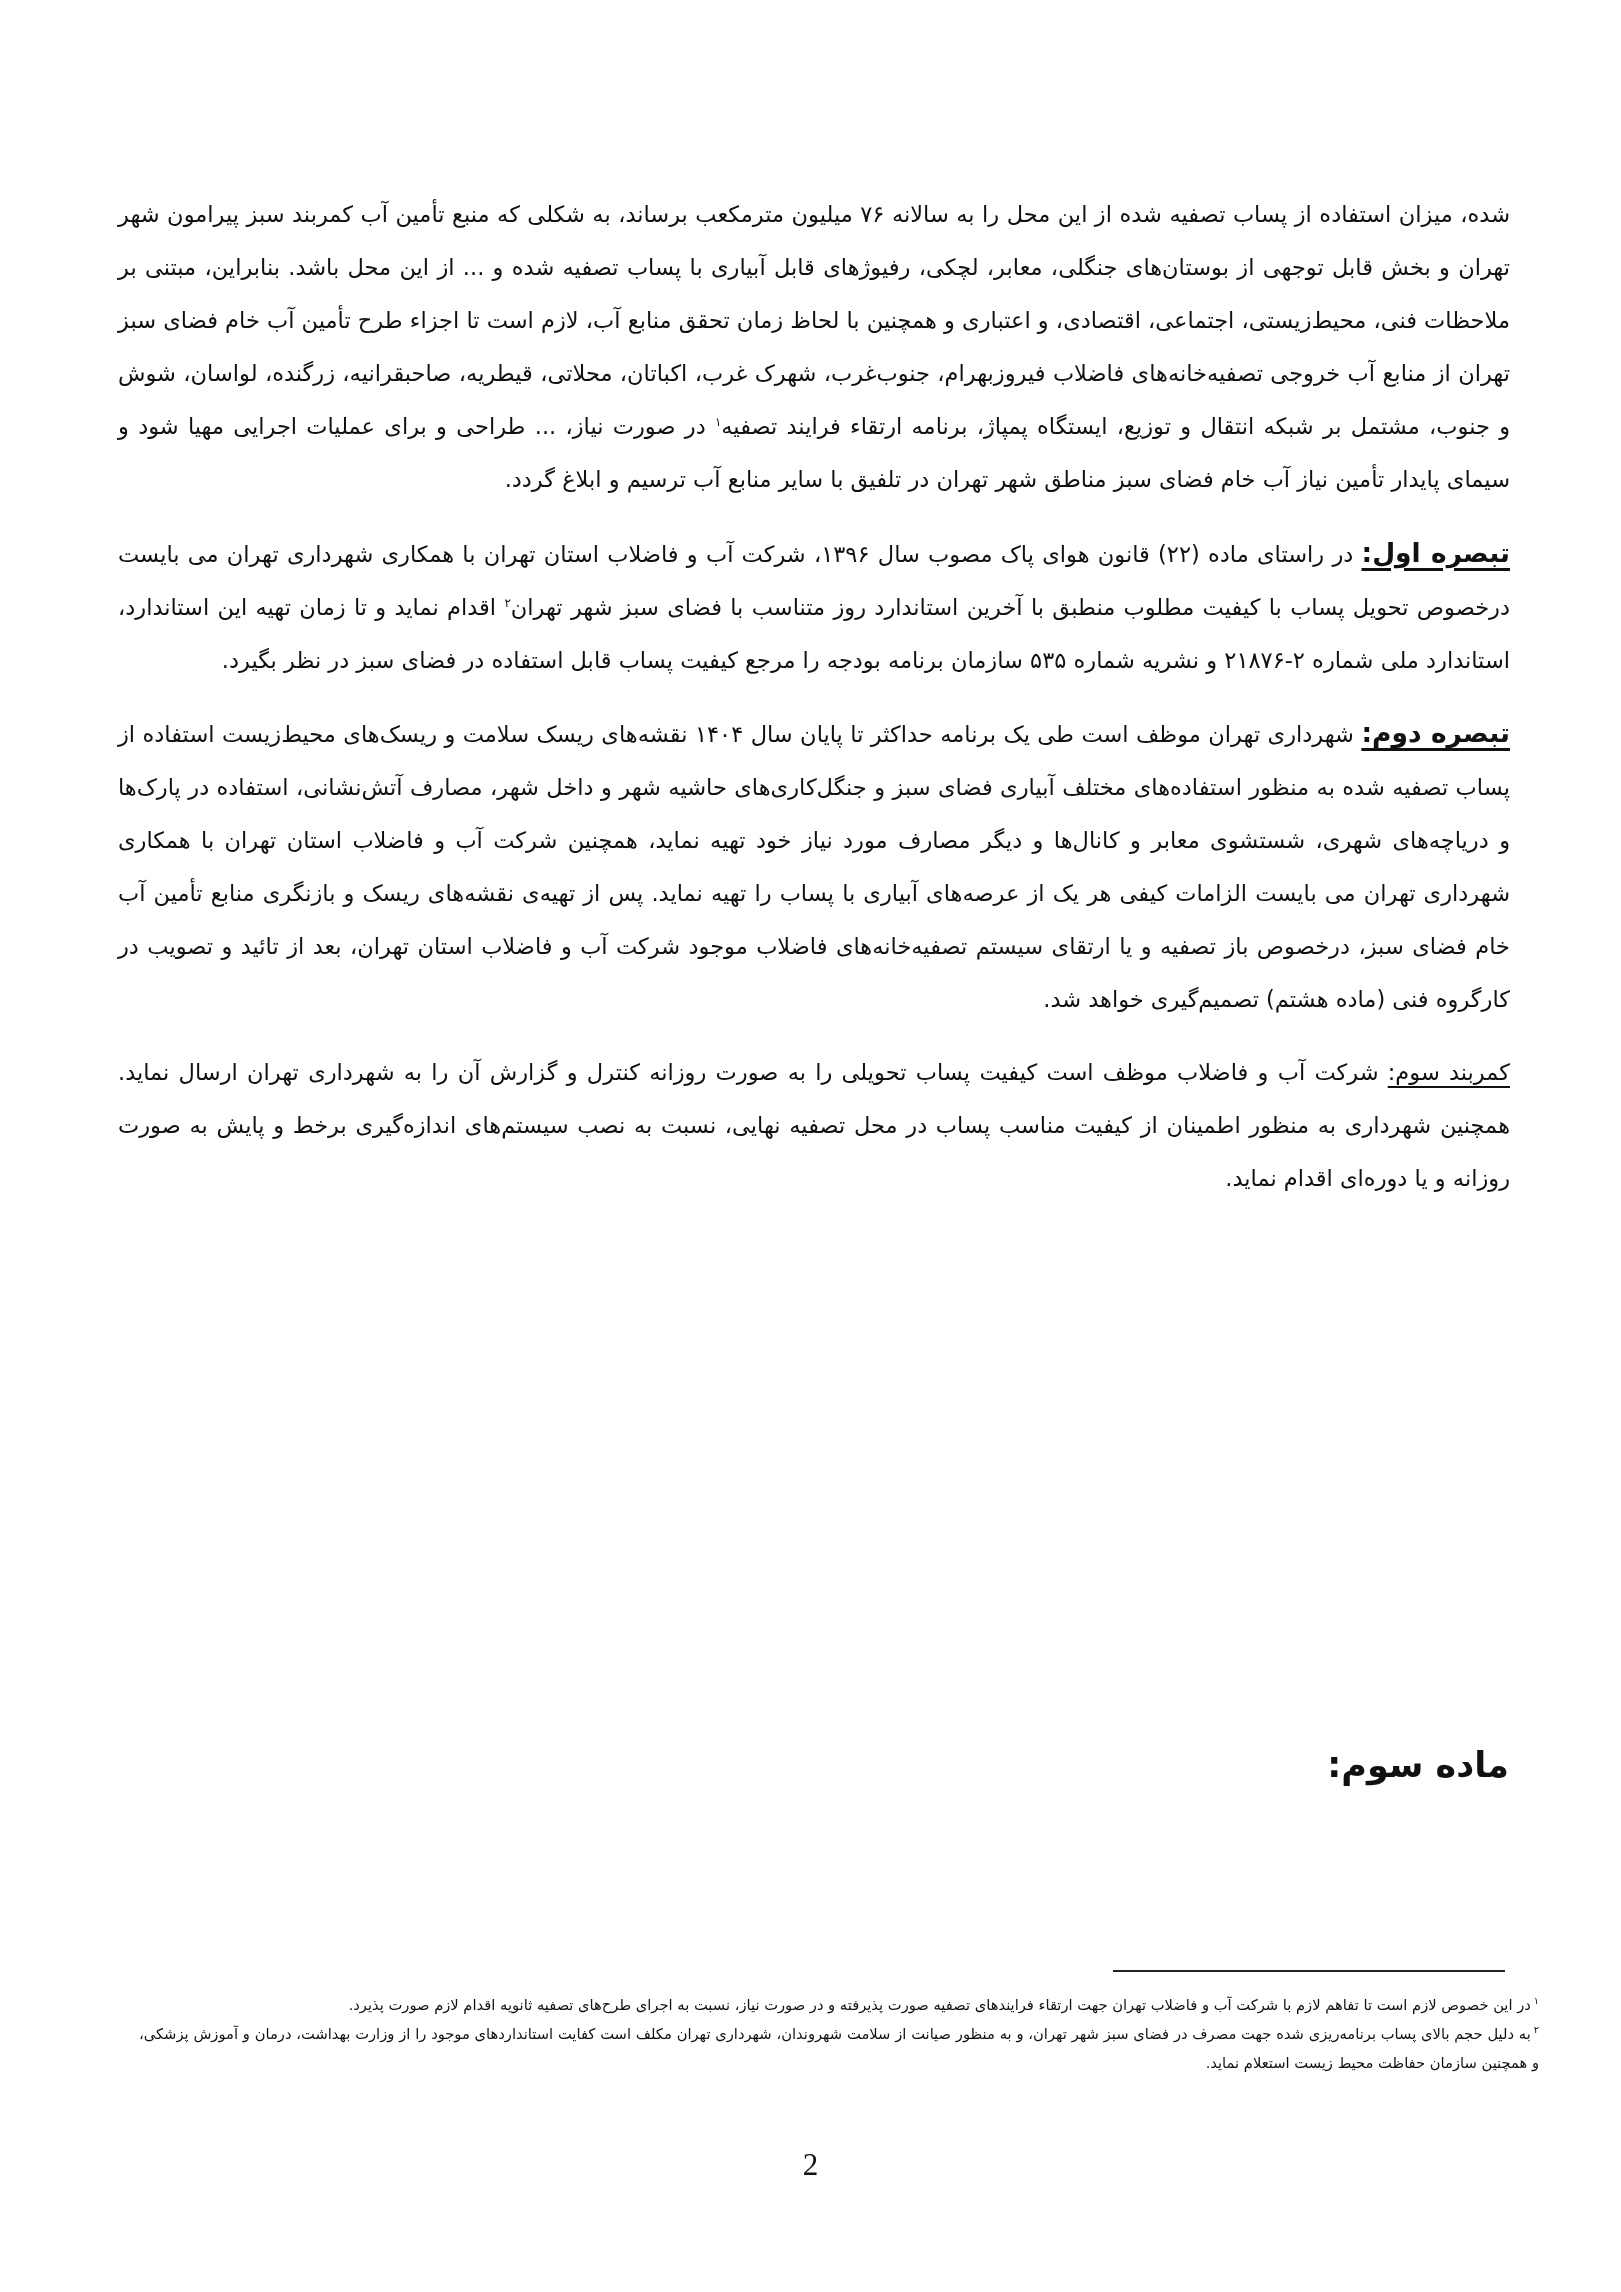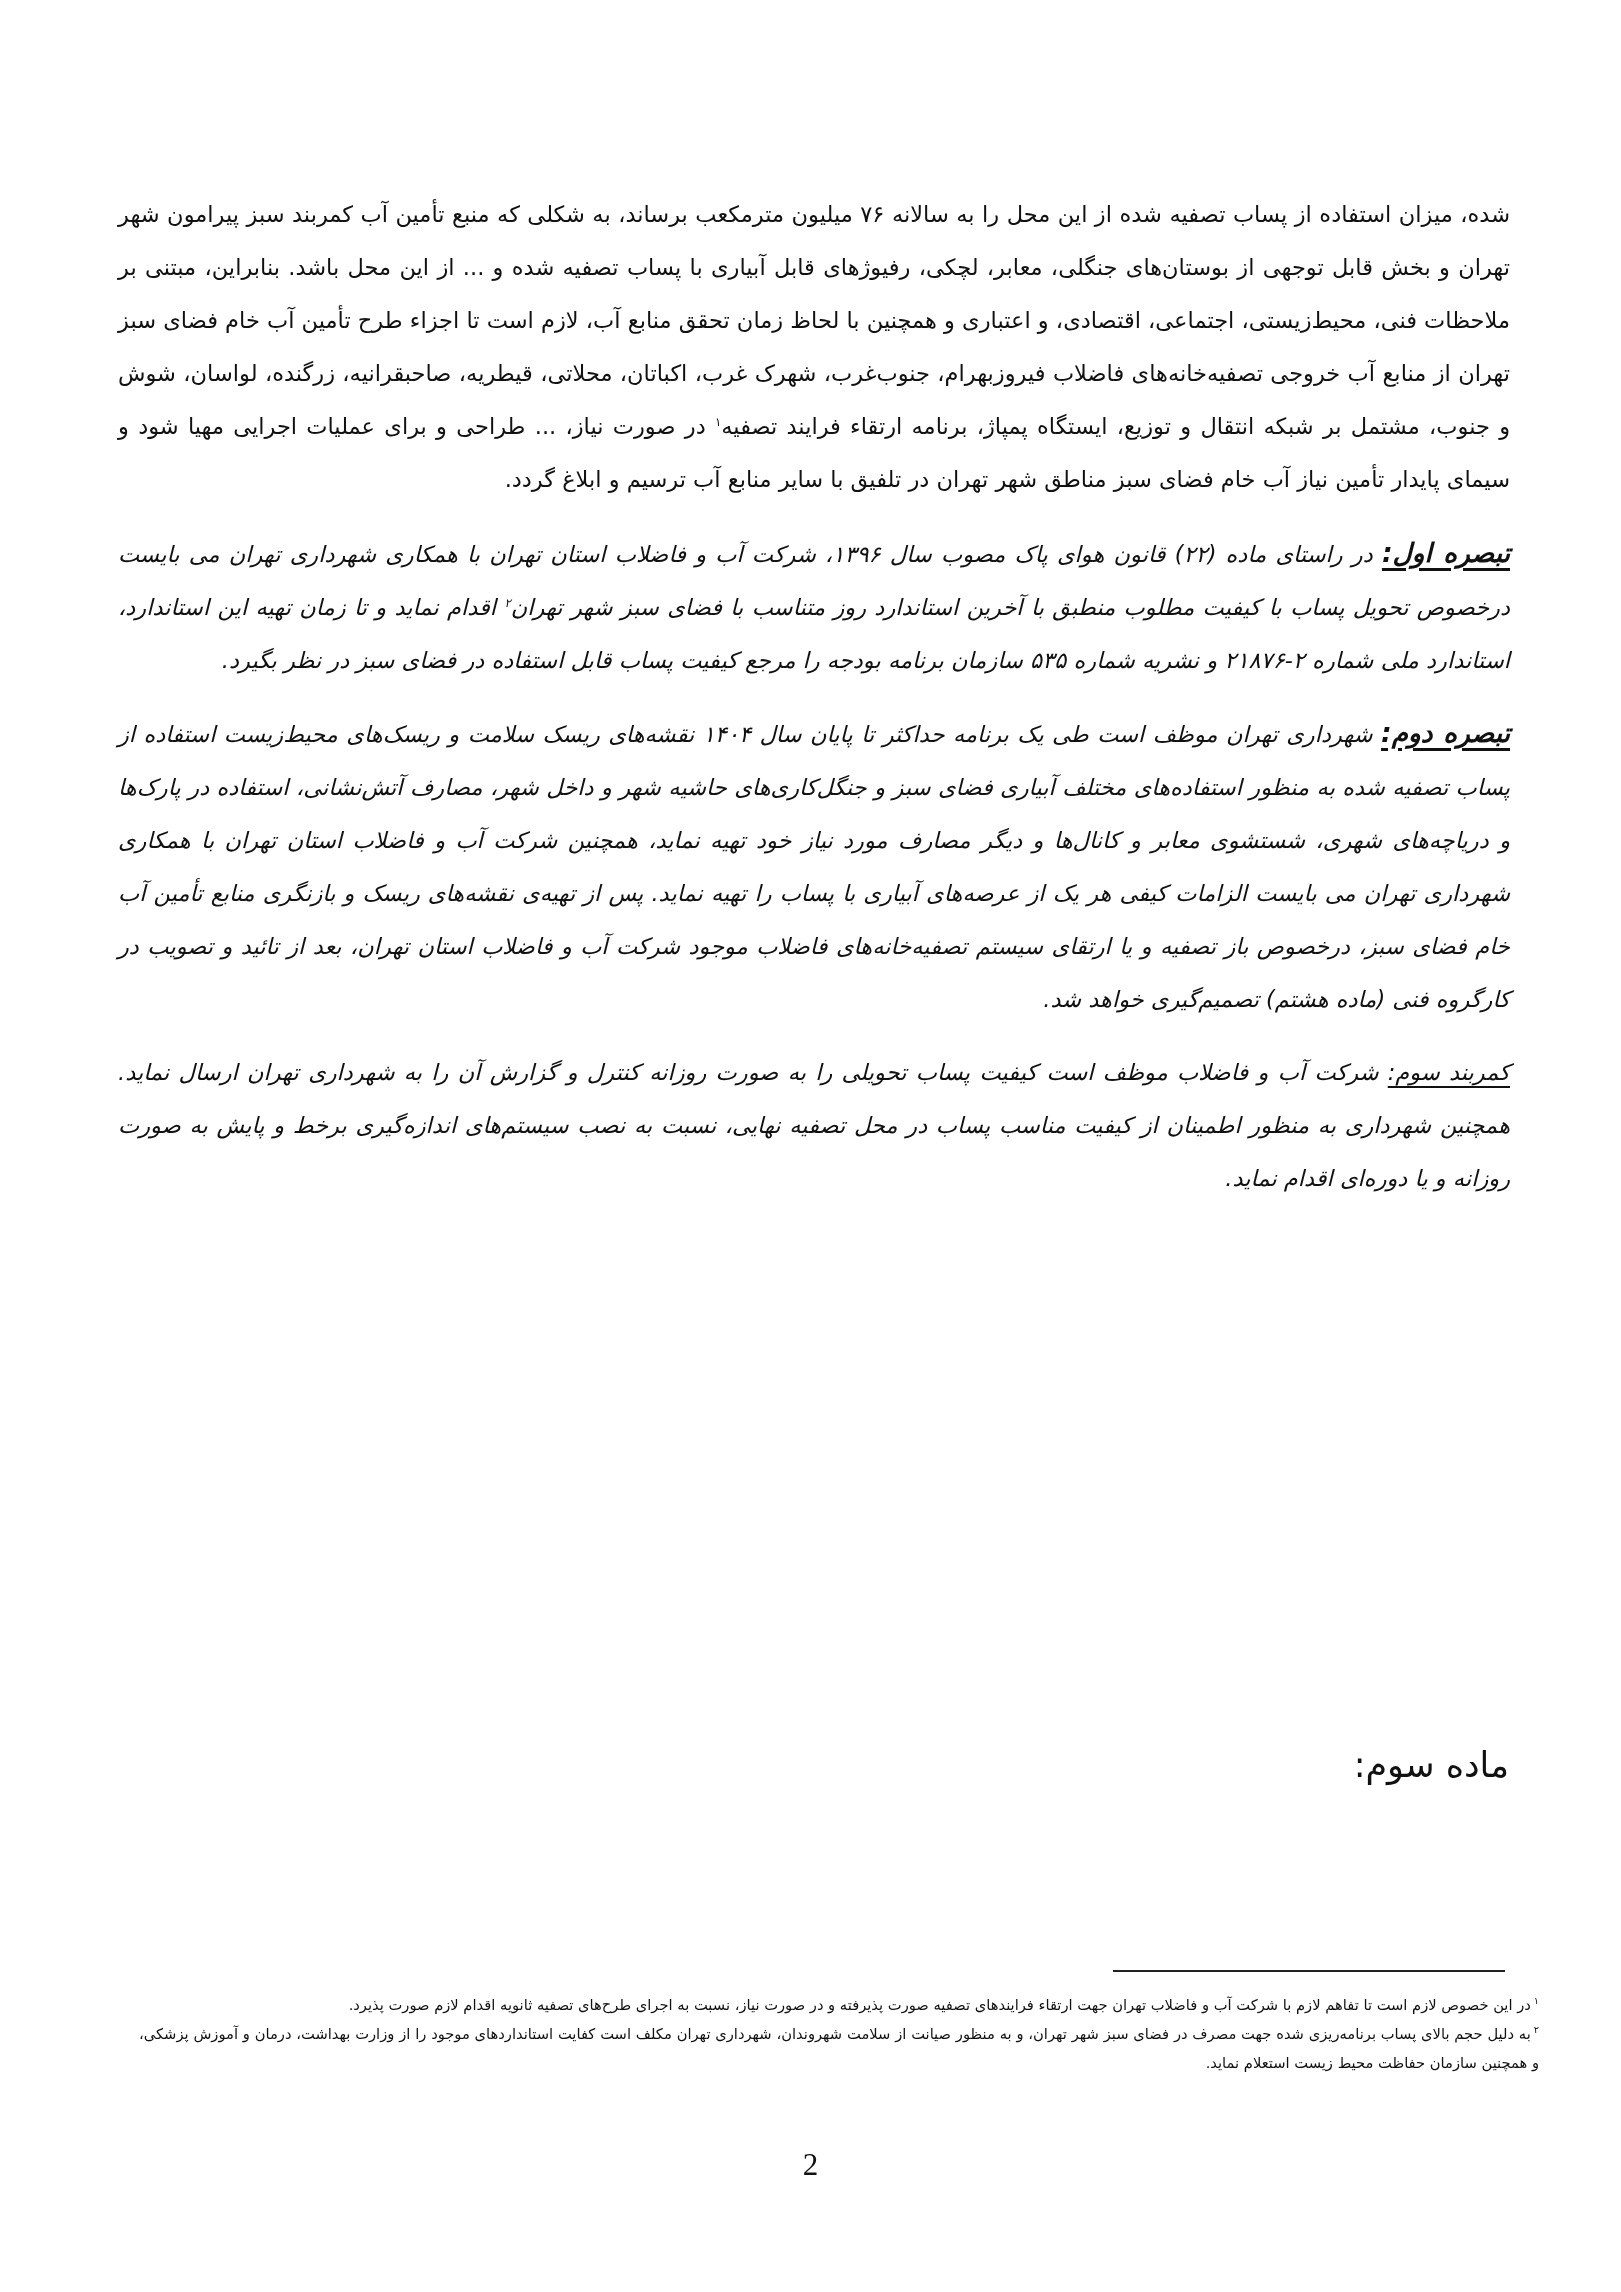--- a/index.html
+++ b/index.html
@@ -24,21 +24,20 @@
     }
     .para {
       margin: 0;
       font-size: 22.5px;
       line-height: 53px;
       text-align: justify;
       text-align-last: right;
     }
     .para + .para {
       margin-top: 19.6px;
-      font-style: italic;
     }
     .label-bold {
       font-weight: bold;
       font-size: 26.5px;
       text-decoration: underline;
       text-decoration-thickness: 2.9px;
       text-underline-offset: 5.9px;
     }
     .label-plain {
       text-decoration: underline;
@@ -48,21 +47,21 @@
     sup.fnref {
       font-size: 11.8px;
       vertical-align: super;
       line-height: 0;
     }
     .heading {
       position: absolute;
       right: 112px;
       top: 1745px;
       direction: rtl;
-      font-weight: normal;
+      font-weight: bold;
       font-size: 35px;
       margin: 0;
     }
     .fn-separator {
       position: absolute;
       left: 1113px;
       top: 1970px;
       width: 392px;
       height: 0;
       border-top: 2.9px solid #222222;

